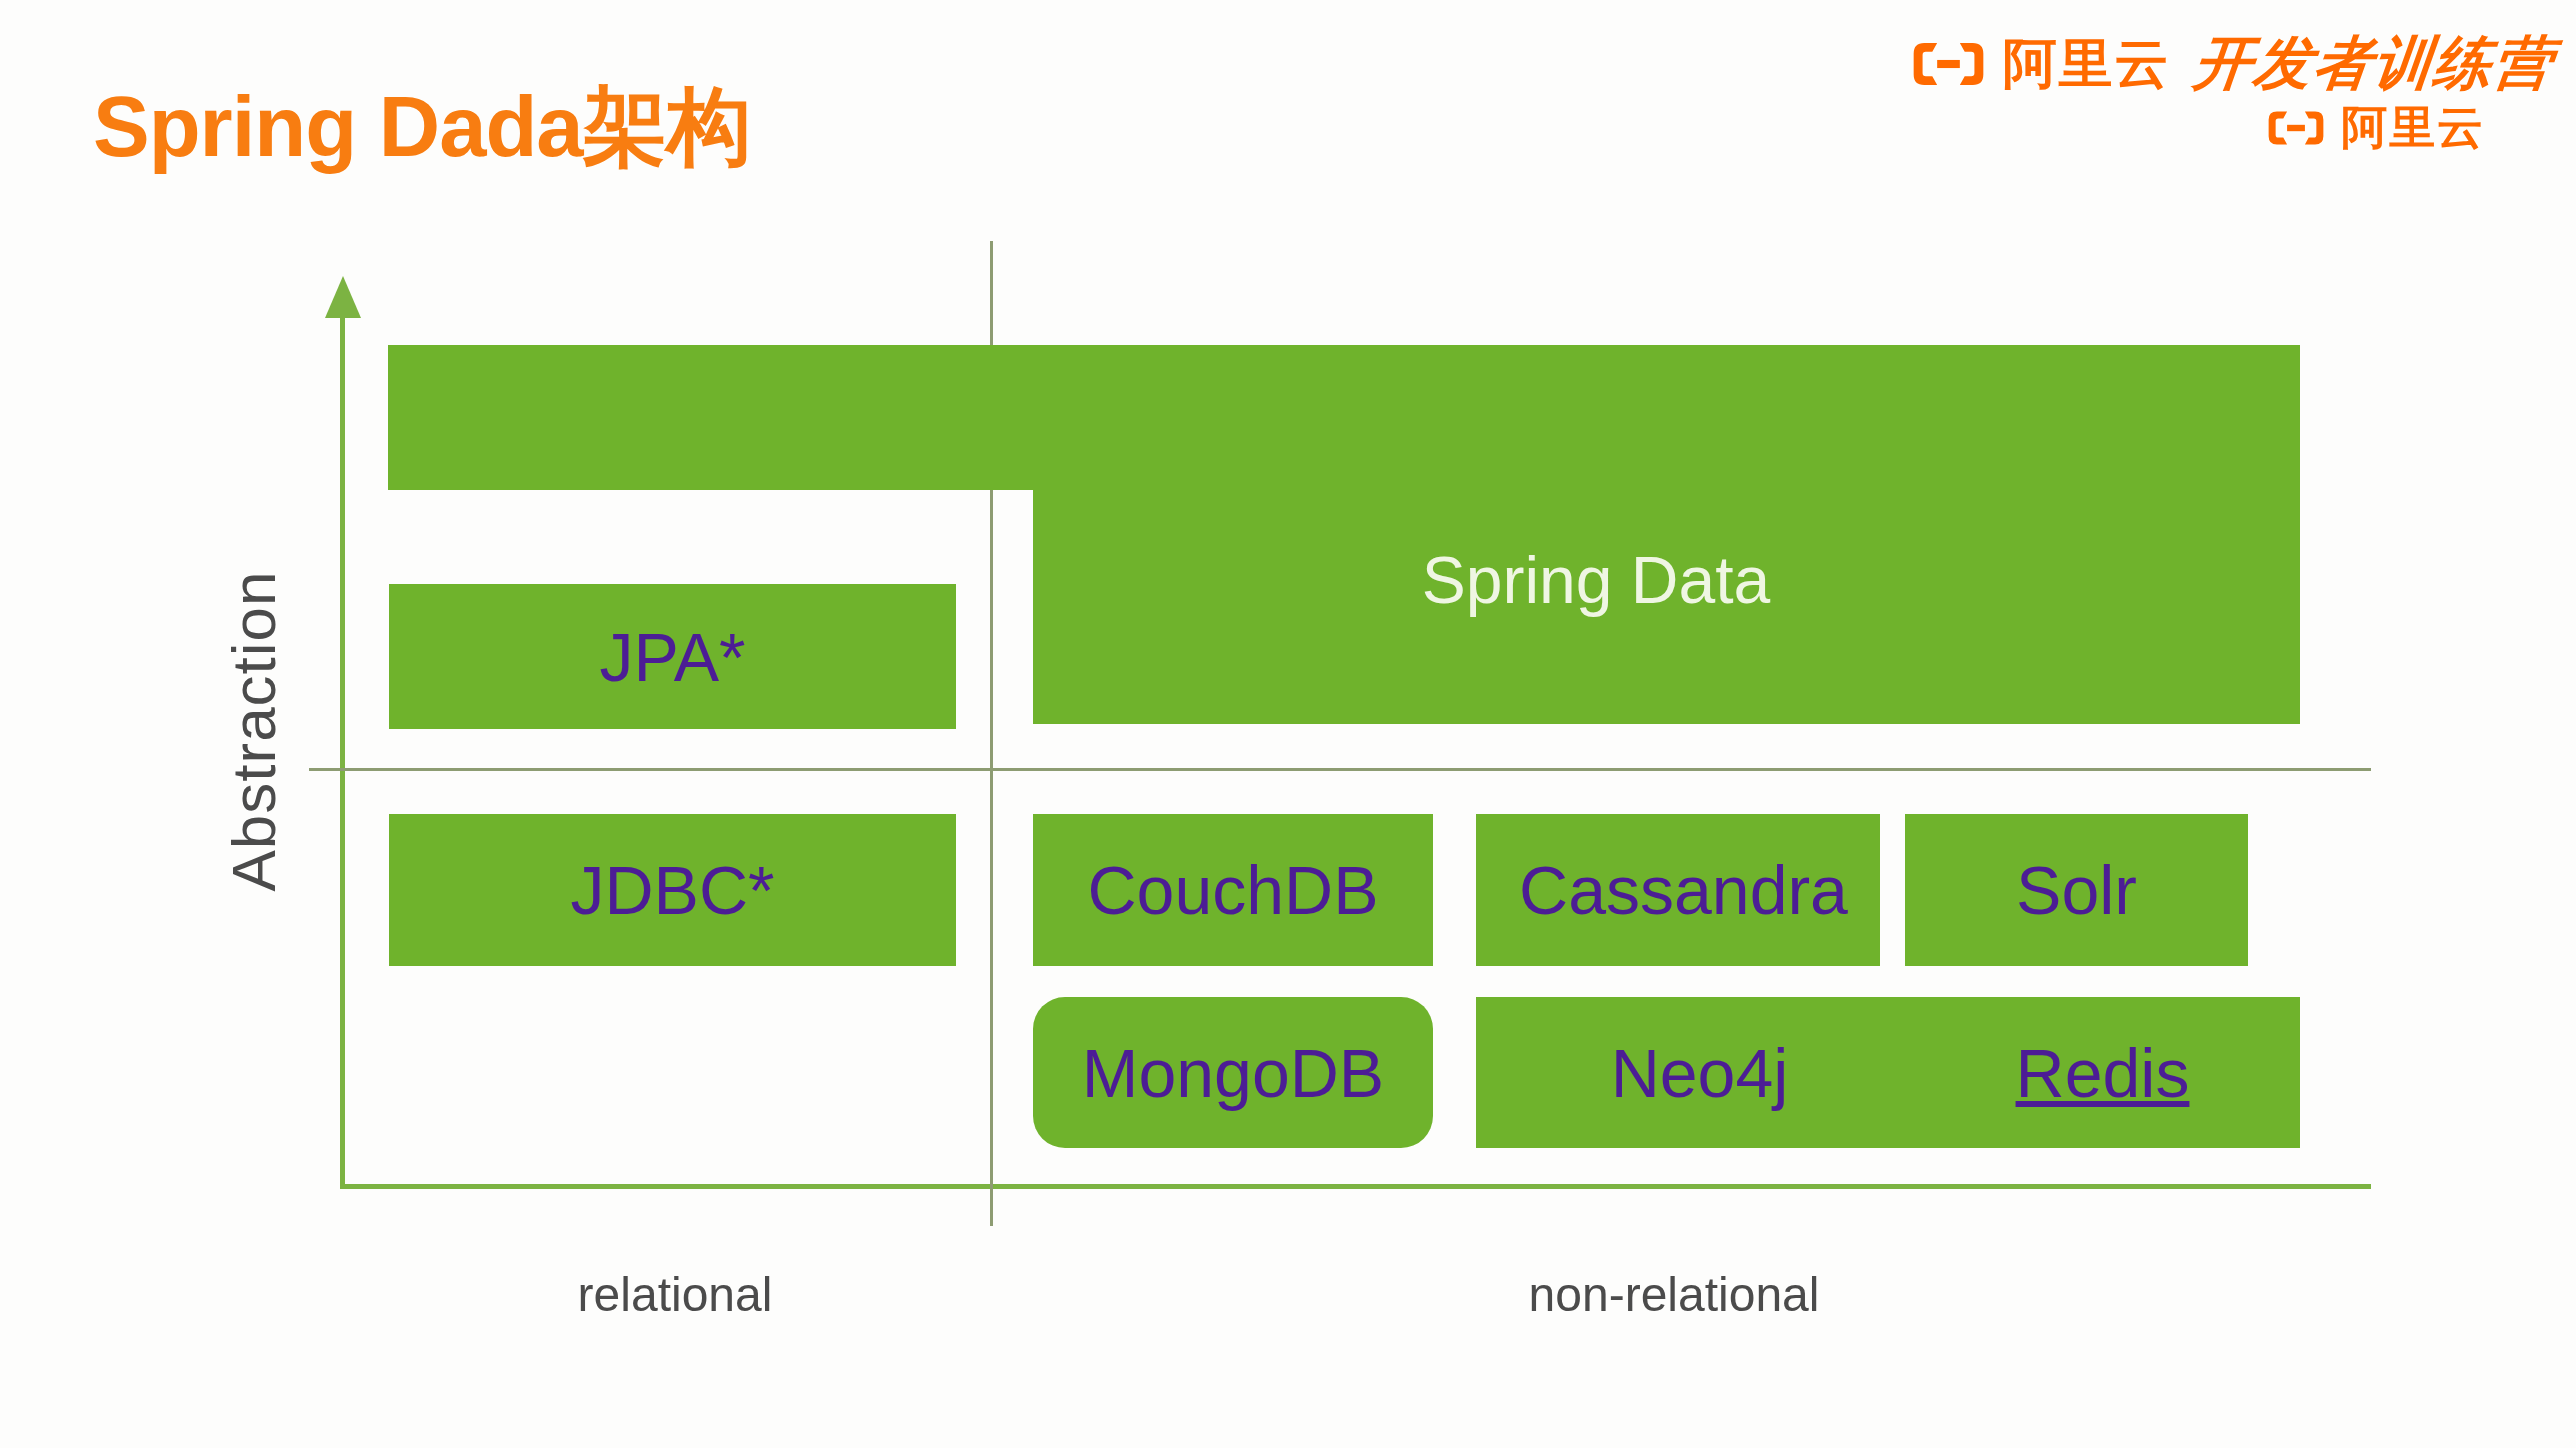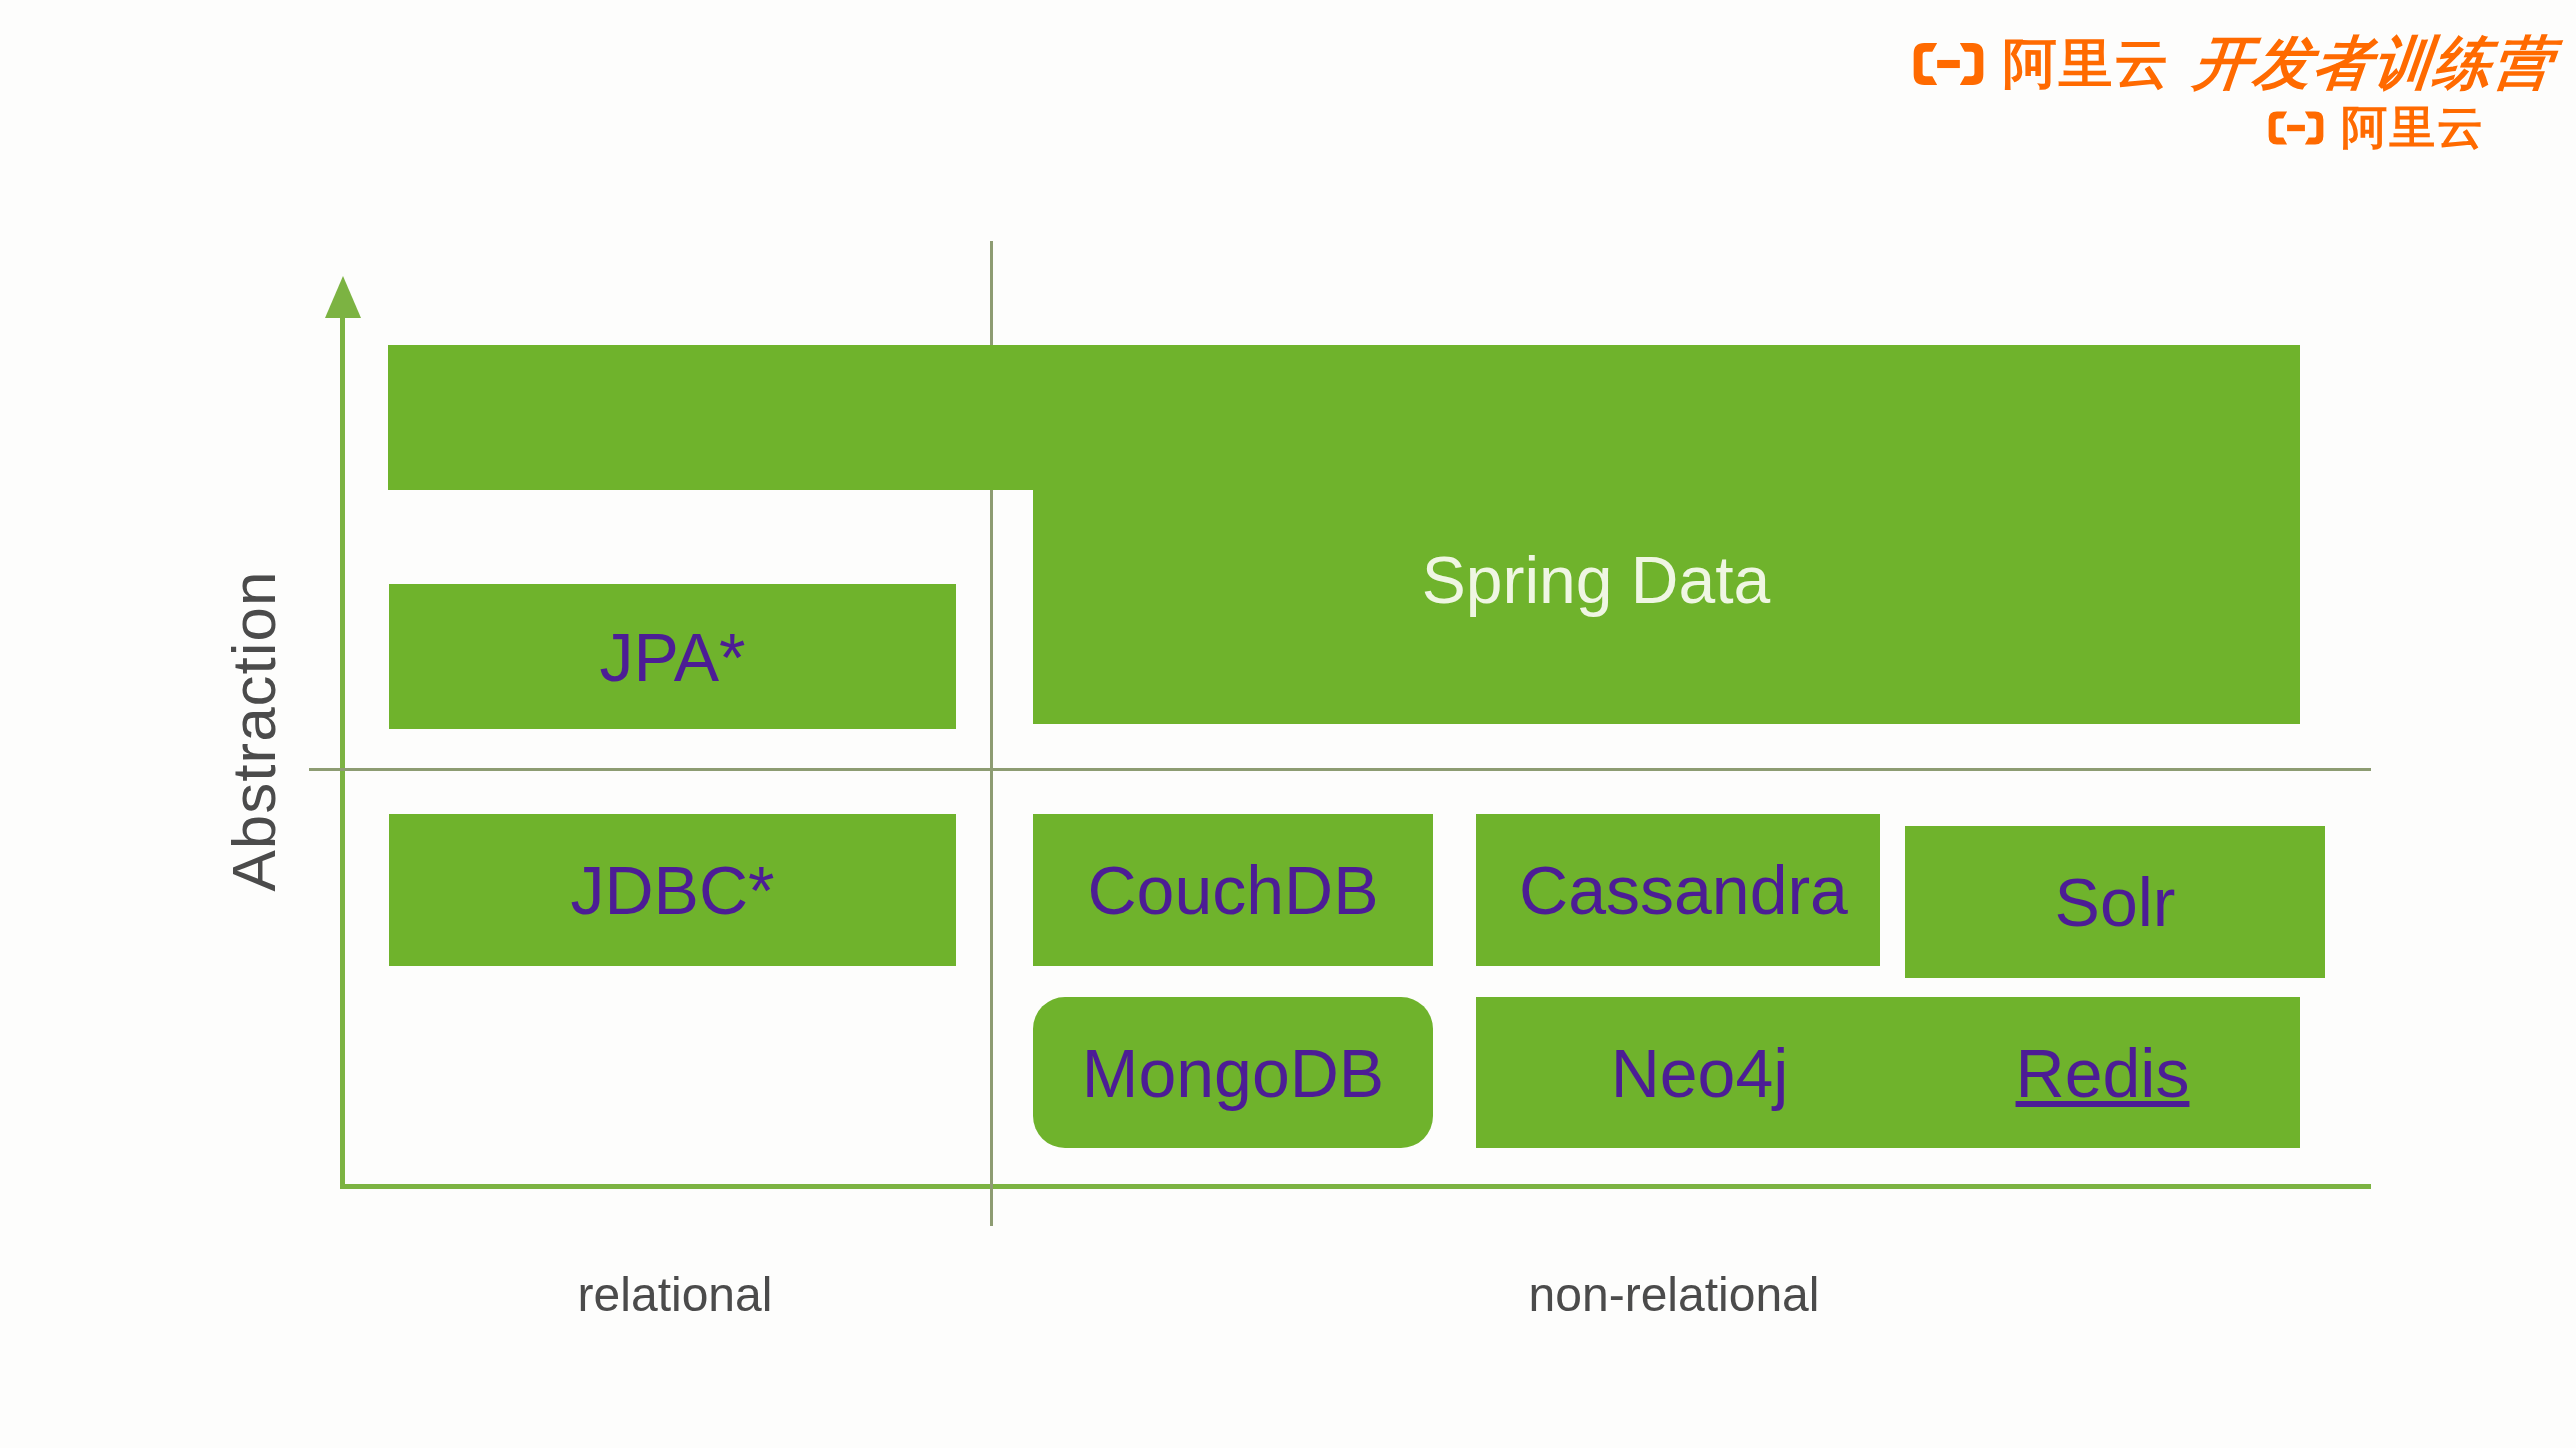--- a/index.html
+++ b/index.html
@@ -65,21 +65,21 @@
   .spring-block{left:1033px;top:490px;width:1267px;height:234px;}
   .spring-label{
     position:absolute;left:1033px;top:517px;width:1110px;height:126px;
     display:flex;align-items:center;justify-content:center;
     color:#eff6e3;font-size:66px;padding-left:8px;
   }
   .box-jpa      {left:389px; top:584px; width:567px;height:145px;}
   .box-jdbc     {left:389px; top:814px; width:567px;height:152px;}
   .box-couchdb  {left:1033px;top:814px; width:400px;height:152px;}
   .box-cassandra{left:1476px;top:814px; width:393px;height:152px;padding-left:11px;}
-  .box-solr     {left:1905px;top:814px; width:420px;height:152px;margin-top:12px;}
+  .box-solr     {left:1905px;top:814px; width:343px;height:152px;}
   .box-mongodb  {left:1033px;top:997px;width:400px;height:151px;border-radius:32px;}
   .box-neo4j    {left:1476px;top:997px;width:447px;height:151px;}
   .box-redis    {left:1905px;top:997px;width:395px;height:151px;text-decoration:underline;}
   
   .abstraction-label{
     position:absolute;left:253px;top:731px;
     transform:translate(-50%,-50%) rotate(-90deg);
     font-size:62px;color:#4b4b4b;letter-spacing:1px;
     white-space:nowrap;
   }
@@ -88,20 +88,21 @@
     font-size:48px;color:#4b4b4b;white-space:nowrap;
   }
   .cat-relational{left:675px;}
   .cat-nonrelational{left:1674px;}
 </style>
 </head>
 <body>
 
 <div class="slide">
 
+  <div class="slide-title">Spring Dada架构</div>
 
   <div class="logo-row line1">
     <svg class="bracket-logo" width="81" height="54" viewBox="0 0 100 66">
       <path d="M36 7 L20 7 Q7 7 7 20 L7 46 Q7 59 20 59 L36 59 L30 48 L22 48 Q18 48 18 44 L18 22 Q18 18 22 18 L30 18 Z" fill="#ff6a00"></path>
       <path d="M64 7 L80 7 Q93 7 93 20 L93 46 Q93 59 80 59 L64 59 L70 48 L78 48 Q82 48 82 44 L82 22 Q82 18 78 18 L70 18 Z" fill="#ff6a00"></path>
       <rect x="36" y="28" width="28" height="10" fill="#ff6a00"></rect>
     </svg>
     <span class="brand-text">阿里云</span>
     <span class="program-text">开发者训练营</span>
   </div>

